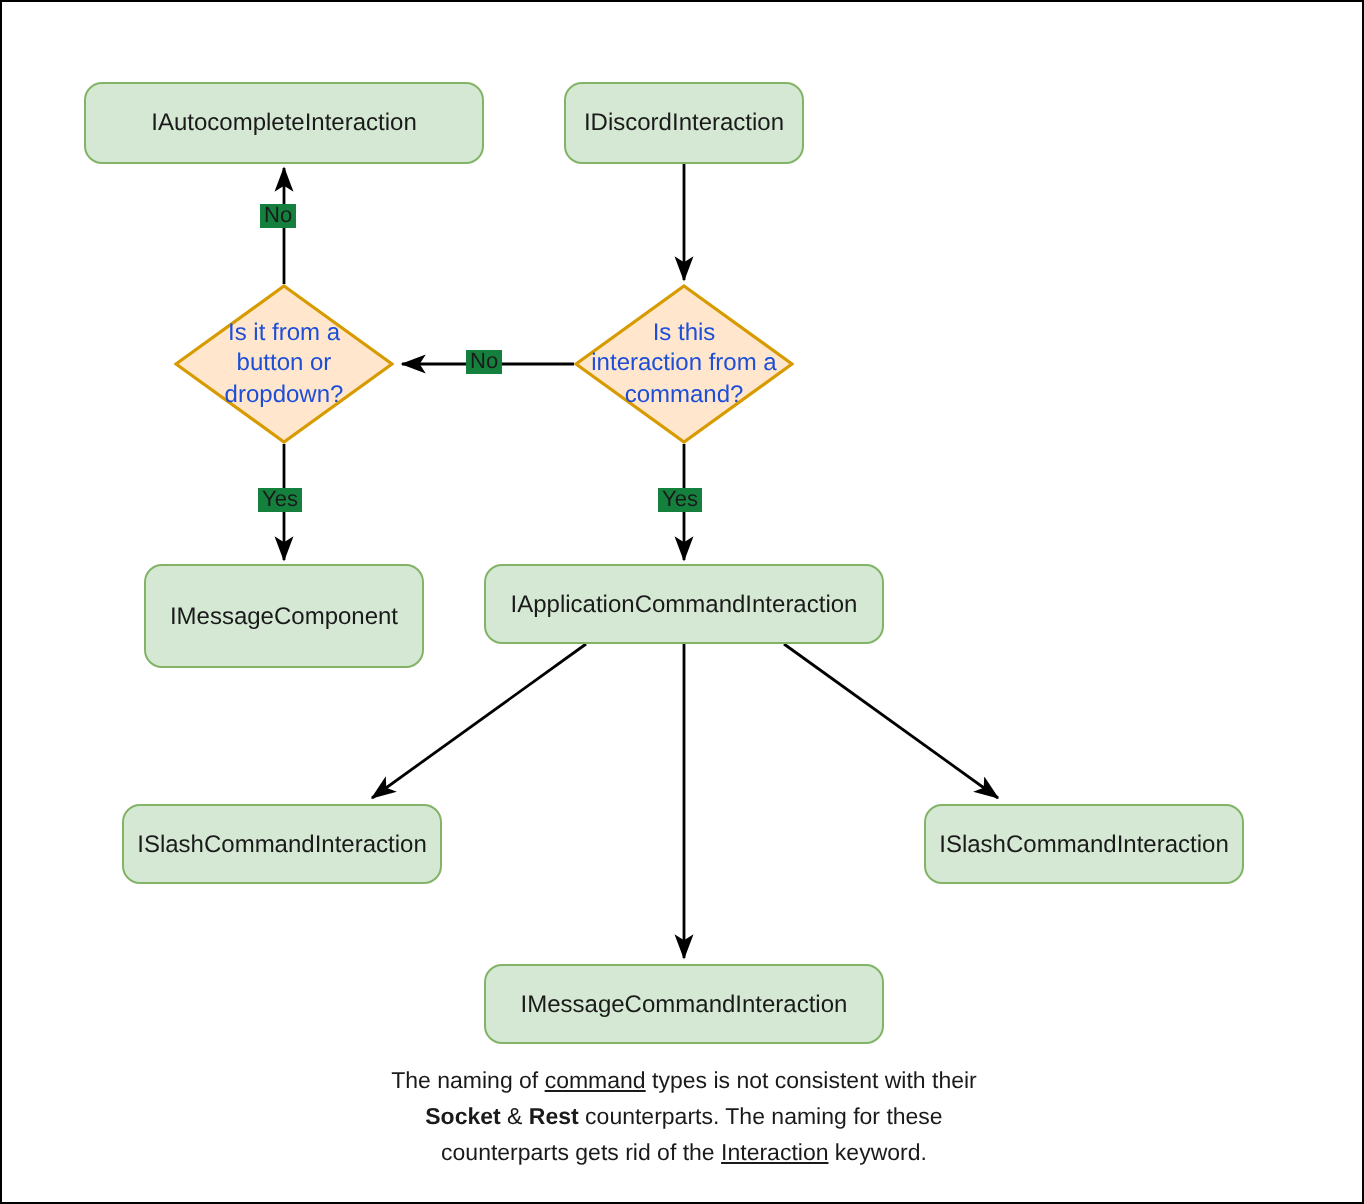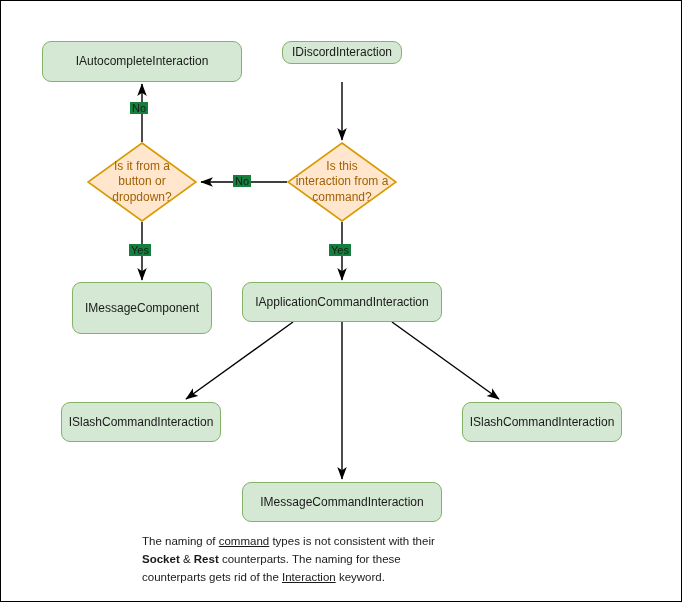--- a/index.html
+++ b/index.html
@@ -55,40 +55,40 @@
     position: absolute;
     left: 0;
     top: 0;
     width: 100%;
     height: 100%;
     display: flex;
     align-items: center;
     justify-content: center;
     text-align: center;
     font-size: 12px;
-    color: #a16207;
+    color: #1d4ed8;
     line-height: 1.3;
     padding: 0 6px;
     box-sizing: border-box;
   }
   .edge-label {
     position: absolute;
     font-size: 11px;
     color: #1a1a1a;
     background: #15803d;
     padding: 0 2px;
     line-height: 1.1;
     white-space: nowrap;
   }
   #caption {
     position: absolute;
     left: 141px;
     top: 532px;
     width: 400px;
-    text-align: left;
+    text-align: center;
     font-size: 11.5px;
     color: #1a1a1a;
     line-height: 1.55;
   }
   #caption b { font-weight: bold; }
   #caption u { text-decoration: underline; }
 </style>
 </head>
 <body>
 
@@ -131,21 +131,21 @@
 
     <g>
       <line x1="391" y1="321" x2="498" y2="398" stroke="#000000" stroke-width="1.4" marker-end="url(#arrow)"></line>
     </g>
   </svg>
 
   <div class="node box" style="left:41px; top:40px; width:200px; height:41px;">
     <span>IAutocompleteInteraction</span>
   </div>
 
-  <div class="node box" style="left:281px; top:40px; width:120px; height:23px;">
+  <div class="node box" style="left:281px; top:40px; width:120px; height:41px;">
     <span>IDiscordInteraction</span>
   </div>
 
   <div class="diamond-wrap" style="left:286px; top:141px; width:110px; height:80px;text-decoration:underline;">
     <svg class="diamond-svg" width="110" height="80" viewBox="0 0 110 80" xmlns="http://www.w3.org/2000/svg">
       <polygon points="55,1 109,40 55,79 1,40" fill="#ffe6cc" stroke="#d79b00" stroke-width="1.6"></polygon>
     </svg>
     <div class="diamond-label">
       <span>
         <span>Is this</span><br>

